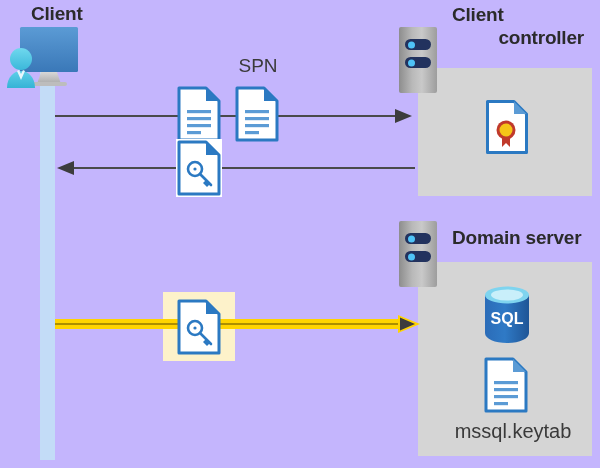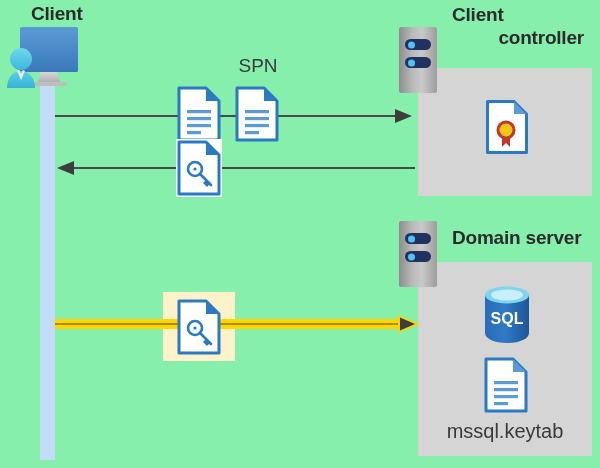--- a/index.html
+++ b/index.html
@@ -7,21 +7,21 @@
     padding: 0;
     background: #ffffff;
   }
   body {
     font-family: "Liberation Sans", sans-serif;
   }
   #canvas {
     position: relative;
     width: 600px;
     height: 468px;
-    background: #86efac;
+    background: #c4b5fd;
     overflow: hidden;
   }
   .abs { position: absolute; }
 
   
   .title-bold {
     font-family: "Liberation Sans", sans-serif;
     font-weight: bold;
     font-size: 19px;
     color: #2b2b2b;
@@ -33,20 +33,21 @@
     font-weight: normal;
     font-size: 19px;
     color: #3a3a3a;
     letter-spacing: 0px;
   }
   .label-file {
     font-family: "Liberation Sans", sans-serif;
     font-weight: normal;
     font-size: 20px;
     color: #3a3a3a;
+    margin-left: 8px;
   }
 
   
   .grey-box {
     background: #d5d5d5;
   }
   .lifeline {
     background: #c3dcf7;
   }
   .highlight-box {

